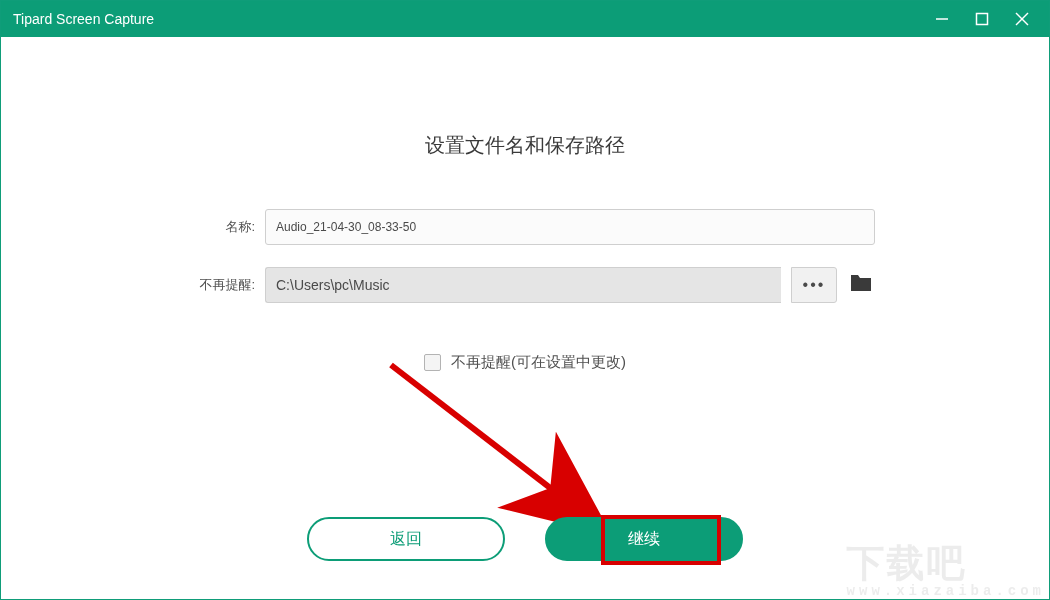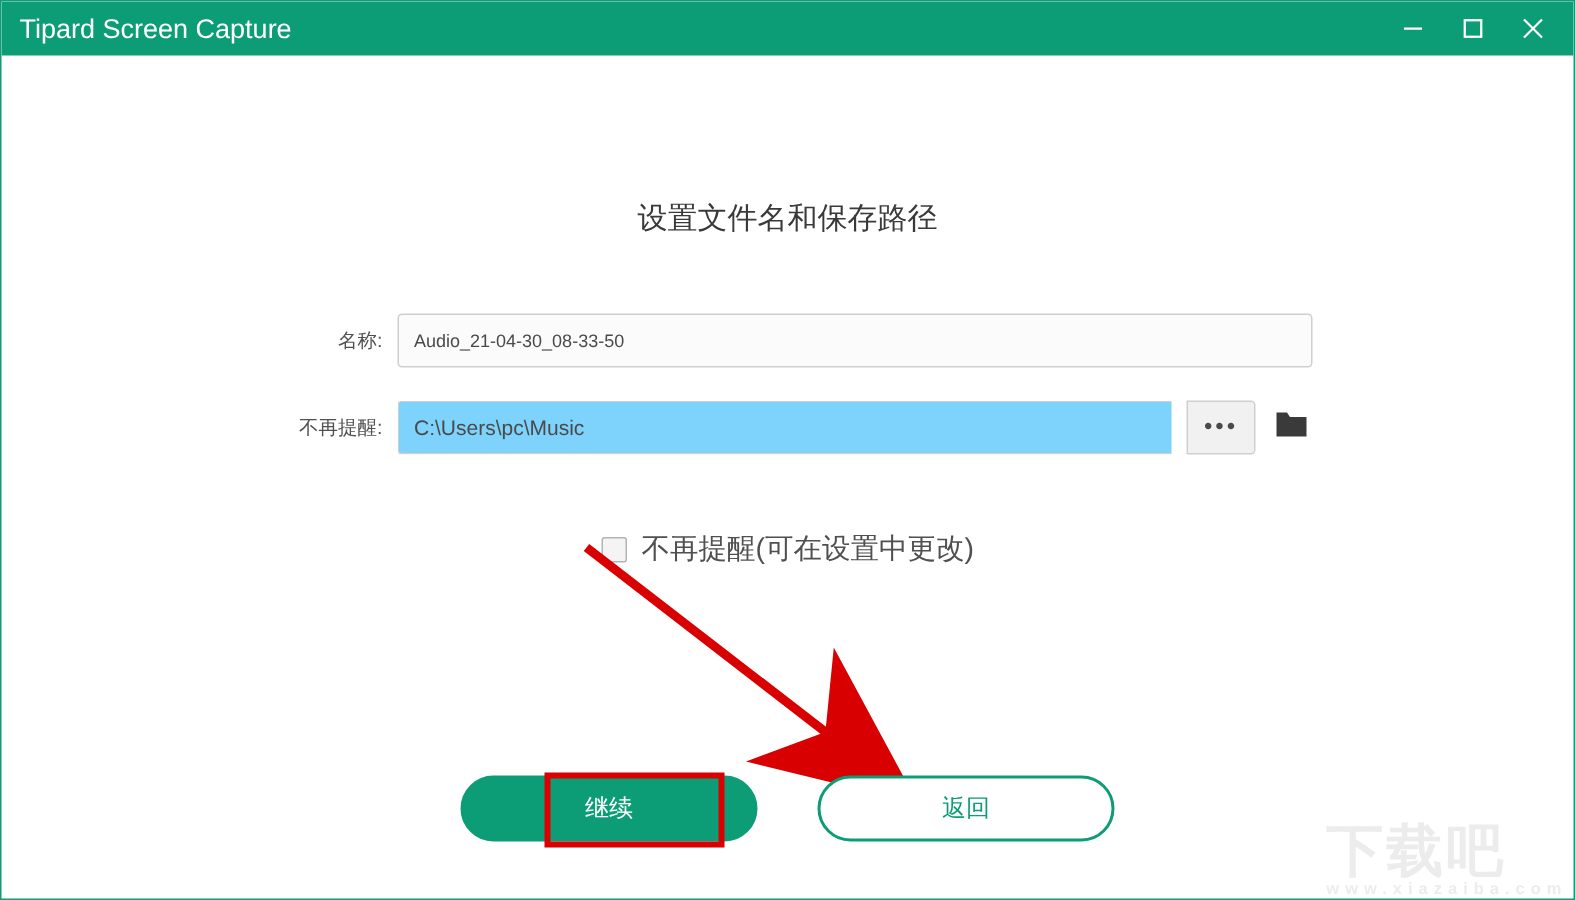--- a/index.html
+++ b/index.html
@@ -1,81 +1,81 @@
 <!DOCTYPE html>
 <html><head>
   <meta charset="utf-8">
   <style>
     * { margin:0; padding:0; box-sizing:border-box; }
     html,body { width:1050px; height:600px; font-family:"Microsoft YaHei","Segoe UI",Arial,sans-serif; }
     body { background:#fff; position:relative; overflow:hidden; border:1px solid #0f9d79; }
 
     
     .titlebar { height:36px; background:#0c9d77; color:#fff; display:flex; align-items:center; padding:0 12px; }
-    .titlebar .title { font-size:18px; flex:1; }
+    .titlebar .title { font-size:14px; flex:1; }
     .win-btns { display:flex; gap:22px; align-items:center; margin-right:6px; }
     .win-btn { width:18px; height:18px; display:flex; align-items:center; justify-content:center; cursor:pointer; }
     .win-btn svg { stroke:#fff; }
 
     .content { position:relative; padding-top:95px; }
 
     .heading { text-align:center; font-size:20px; color:#3a3a3a; font-weight:500; }
 
     .form { width:700px; margin:50px auto 0; }
     .row { display:flex; align-items:center; margin-bottom:22px; }
     .row .label { width:80px; text-align:right; font-size:13px; color:#515151; margin-right:10px; }
     .field { flex:1; height:36px; display:flex; }
     .text-input {
       flex:1; height:36px; border:1px solid #cfcfcf; border-radius:3px;
       background:#fbfbfb; padding:0 10px; font-size:12px; color:#4a4a4a; outline:none;
     }
     .path-group { flex:1; display:flex; align-items:center; gap:10px; }
     .path-input {
       flex:1; height:36px; border:1px solid #cfcfcf; border-radius:3px 0 0 3px;
-      background:#7dd3fc; padding:0 10px; font-size:14px; color:#4a4a4a; outline:none;
+      background:#e5e5e5; padding:0 10px; font-size:14px; color:#4a4a4a; outline:none;
       border-right:none;
     }
     .browse-btn {
       width:46px; height:36px; background:#f1f1f1; border:1px solid #cfcfcf;
       border-radius:0 3px 3px 0; display:flex; align-items:center; justify-content:center;
       cursor:pointer; font-size:16px; letter-spacing:2px; color:#4a4a4a;
     }
     .folder-icon-btn {
       width:28px; height:28px; display:flex; align-items:center; justify-content:center;
       cursor:pointer;
     }
     .folder-icon-btn svg path { fill:#3a3a3a; }
 
     .nudge-row { display:flex; align-items:center; justify-content:center; margin-top:50px; }
     .chk {
       width:17px; height:17px; border:1px solid #b3b3b3; border-radius:2px; margin-right:10px;
       background:#f4f4f4;
     }
-    .nudge-label { font-size:19px; color:#505050; }
+    .nudge-label { font-size:15px; color:#505050; }
 
     
     .arrow-svg { position:absolute; left:370px; top:310px; width:270px; height:210px; pointer-events:none; }
 
     .actions { position:absolute; left:0; right:0; top:480px; display:flex; justify-content:center; gap:40px; }
     .btn {
       width:198px; height:44px; border-radius:22px; font-size:16px; display:flex;
       align-items:center; justify-content:center; cursor:pointer;
     }
     .btn-back { background:#fff; border:2px solid #0c9d77; color:#0c9d77; }
     .btn-continue { background:#0c9d77; border:2px solid #0c9d77; color:#fff; position:relative; }
     .highlight-box {
       position:absolute; border:4px solid #d80000; pointer-events:none;
       left:54px; top:-4px; width:120px; height:50px;
     }
 
     .watermark {
       position:absolute; right:4px; bottom:0; font-size:38px; font-weight:700;
       color:rgba(130,130,130,0.15); letter-spacing:2px;
     }
-    .watermark .sub { display:block; font-size:11px; letter-spacing:4px; text-align:right; color:rgba(130,130,130,0.15); margin-top:-6px; }
+    .watermark .sub { display:block; font-size:14px; letter-spacing:4px; text-align:right; color:rgba(130,130,130,0.15); margin-top:-6px;font-family:Liberation Mono, monospace; }
   </style>
 </head>
 <body>
 
 <div class="titlebar">
   <div class="title">Tipard Screen Capture</div>
   <div class="win-btns">
     <div class="win-btn">
       <svg width="14" height="14" viewBox="0 0 14 14">
           <line x1="1" y1="7" x2="13" y2="7" stroke-width="1.5"></line>
@@ -131,26 +131,26 @@
   <svg class="arrow-svg" viewBox="0 0 270 210">
     <defs>
       <marker id="ah" markerWidth="18" markerHeight="16" refX="14" refY="8" orient="auto">
         <path d="M0,0 L18,8 L0,16 L5,8 z" fill="#d80000"></path>
       </marker>
     </defs>
     <line x1="20" y1="18" x2="222" y2="174" stroke="#d80000" stroke-width="6" marker-end="url(#ah)"></line>
   </svg>
 
   <div class="actions">
+    <div class="btn btn-back">
+      <span>返回</span>
+    </div>
     <div class="btn btn-continue">
       <span>继续</span>
       <span class="highlight-box"></span>
-    </div>
-    <div class="btn btn-back">
-      <span>返回</span>
     </div>
   </div>
 
 </div>
 
 <div class="watermark">
   <span>下载吧</span>
   <span class="sub">www.xiazaiba.com</span>
 </div>
 

